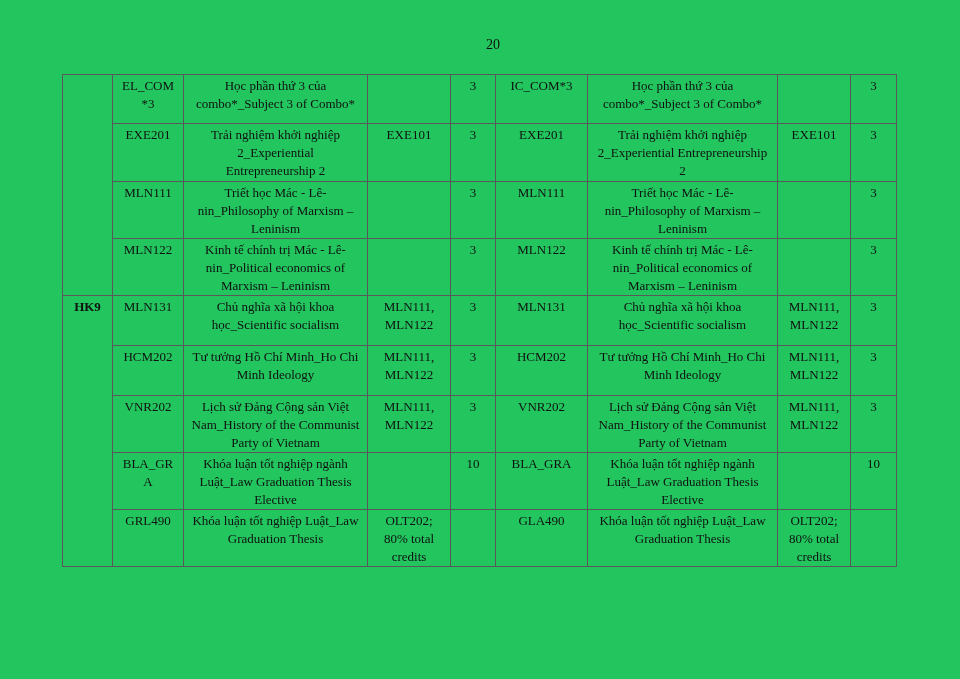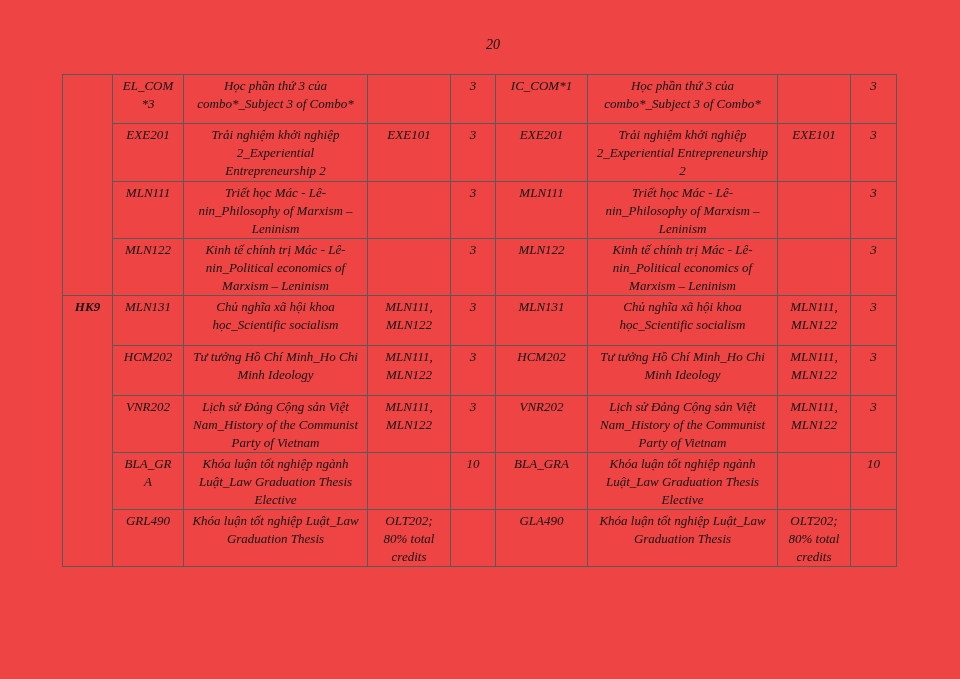--- a/index.html
+++ b/index.html
@@ -6,23 +6,22 @@
     margin: 0;
     padding: 0;
     background: #ffffff;
     font-family: "Liberation Serif", "DejaVu Serif", serif;
     color: #111111;
   }
   .page {
     position: relative;
     width: 960px;
     height: 679px;
-    background: #ef4444;
+    background: #22c55e;
     overflow: hidden;
-    font-style: italic;
   }
   .page-number {
     position: absolute;
     top: 36px;
     left: 13px;
     width: 960px;
     text-align: center;
     font-size: 14px;
     line-height: 18px;
   }
@@ -75,21 +74,21 @@
     </colgroup>
     <tbody>
       <tr style="height:49px">
         <td class="semester" rowspan="4"></td>
         <td>EL_COM
 *3</td>
         <td>Học phần thứ 3 của
 combo*_Subject 3 of Combo*</td>
         <td></td>
         <td class="credits">3</td>
-        <td>IC_COM*1</td>
+        <td>IC_COM*3</td>
         <td>Học phần thứ 3 của
 combo*_Subject 3 of Combo*</td>
         <td></td>
         <td class="credits">3</td>
       </tr>
       <tr style="height:58px">
         <td>EXE201</td>
         <td>Trải nghiệm khởi nghiệp
 2_Experiential
 Entrepreneurship 2</td>

